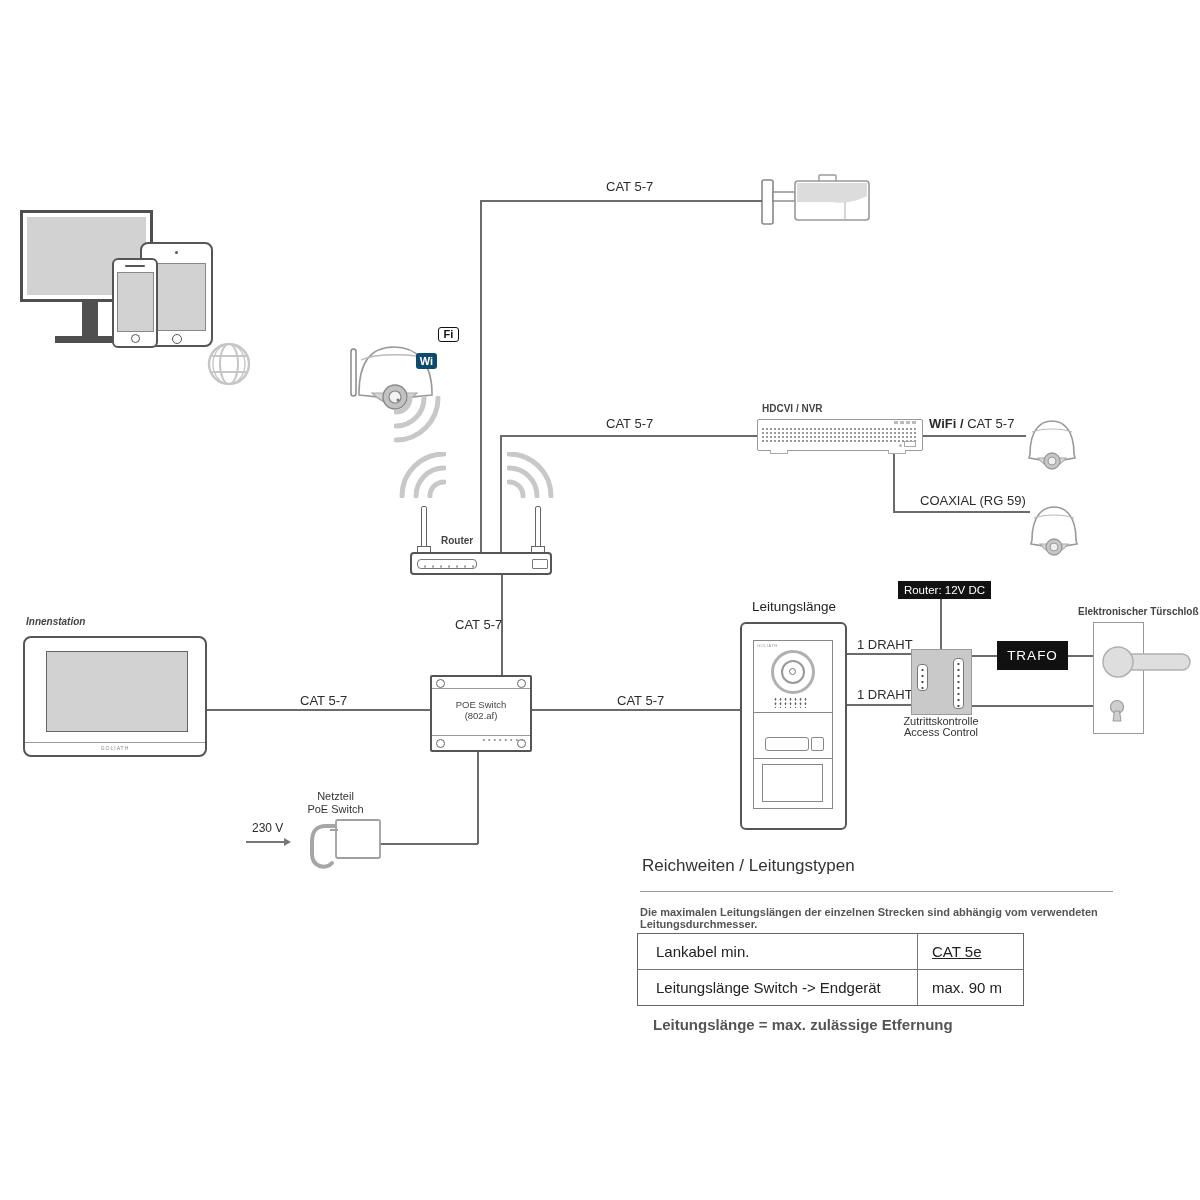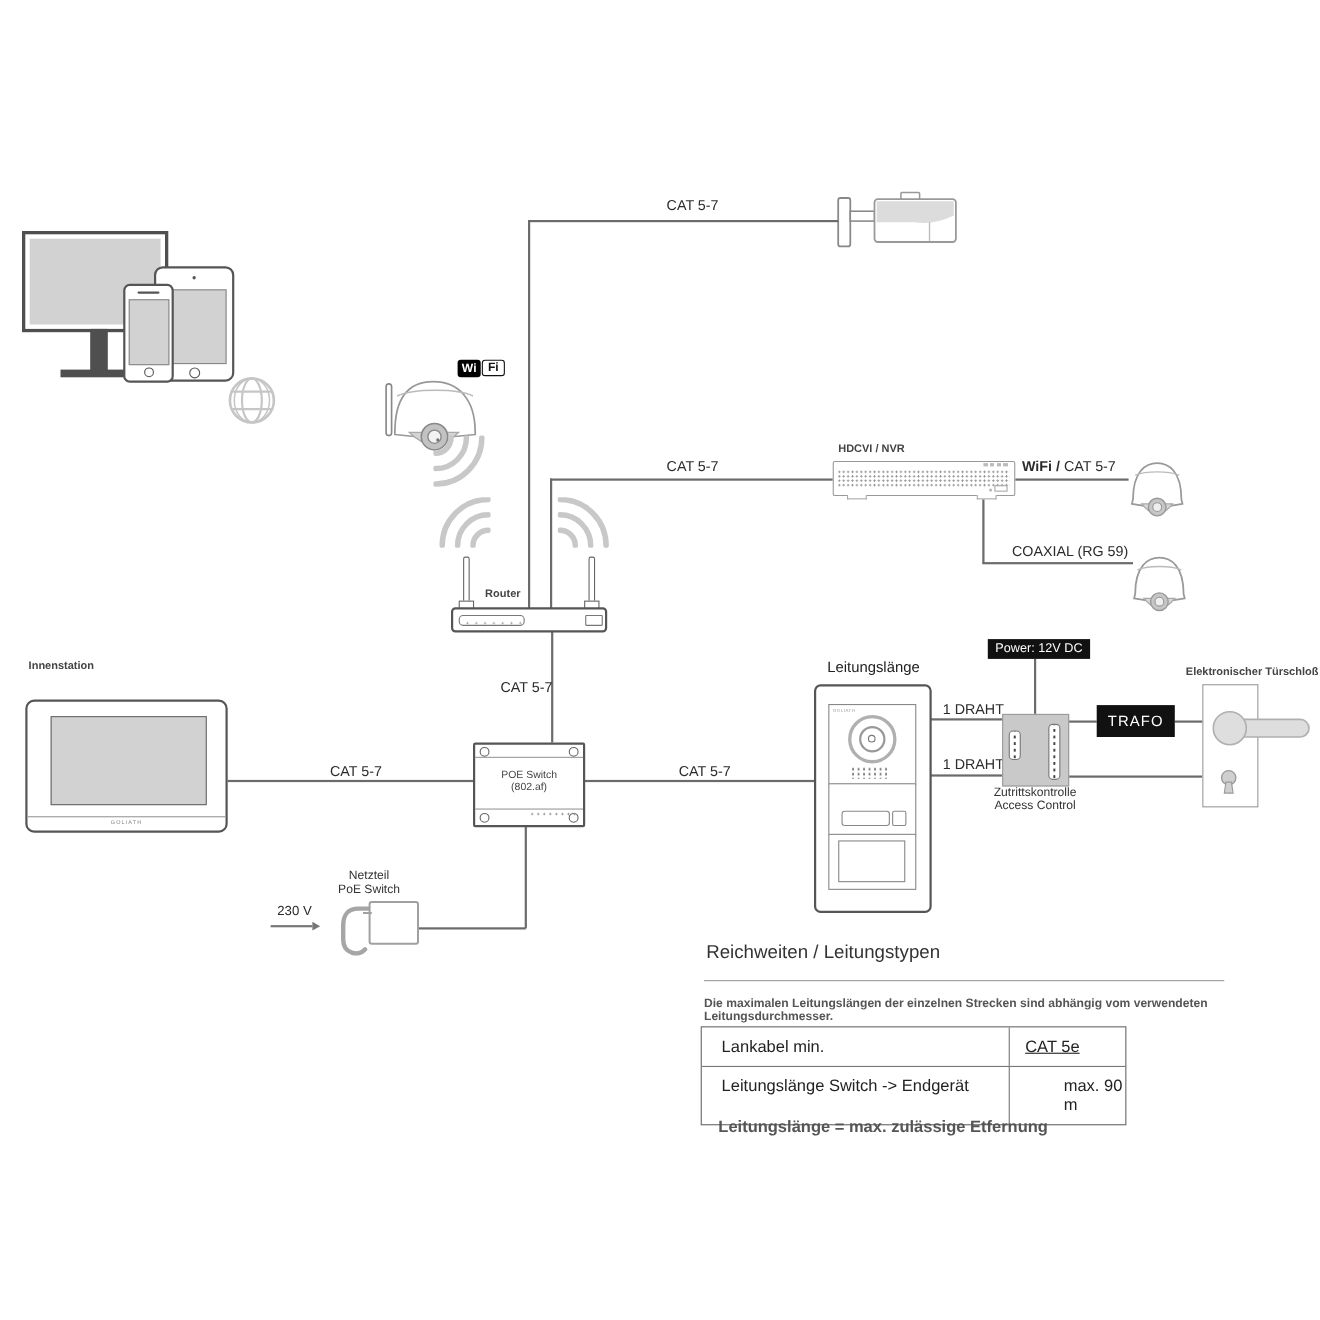--- a/index.html
+++ b/index.html
@@ -44,21 +44,21 @@
   <svg class="abs" style="left:344px;top:336px;" width="96" height="86" viewBox="0 0 96 86">
     <rect x="7" y="13" width="5" height="47" rx="2.5" fill="#fff" stroke="#888" stroke-width="1.5"></rect>
     <path d="M15,57 C15,22 30,11 50,11 C72,11 88,26 88,57 L88,59 Q50,64 15,59 Z" fill="#fff" stroke="#999" stroke-width="1.6"></path>
     <path d="M17,24 C32,17 72,17 86,24" fill="none" stroke="#bbb" stroke-width="1.3"></path>
     <path d="M28,57 Q51,80 73,57 Z" fill="#d4d4d4" stroke="#aaa" stroke-width="1.2"></path>
     <circle cx="51" cy="61" r="12" fill="#c2c2c2" stroke="#888" stroke-width="1.4"></circle>
     <circle cx="51" cy="61" r="6" fill="#f2f2f2" stroke="#888" stroke-width="1.2"></circle>
     <circle cx="54" cy="64" r="1.5" fill="#777"></circle>
   </svg>
   <div class="abs" style="left:416px;top:327px;display:flex;gap:1px;">
-    <span style="display:inline-block;width:21px;height:16px;background:#000000;color:#fff;font-size:11px;font-weight:700;text-align:center;line-height:16px;border-radius:3px;">Wi</span>
+    <span style="display:inline-block;width:21px;height:16px;background:#0c4a6e;color:#fff;font-size:11px;font-weight:700;text-align:center;line-height:16px;border-radius:3px;margin-top:26px;">Wi</span>
     <span style="display:inline-block;width:19px;height:13px;background:#fff;color:#111;font-size:11px;font-weight:700;text-align:center;line-height:13px;border:1.5px solid #111;border-radius:3px;">Fi</span>
   </div>
 
   <svg class="abs" style="left:394px;top:396px;" width="52" height="48" viewBox="0 0 52 48">
     <g fill="none" stroke="#c8c8c8" stroke-width="5" stroke-linecap="round">
       <path d="M16,2 A14,14 0 0 1 2,16"></path>
         <path d="M30,2 A28,28 0 0 1 2,30"></path>
         <path d="M44,2 A42,42 0 0 1 2,44"></path>
     </g>
   </svg>
@@ -146,21 +146,21 @@
     <circle cx="30" cy="47" r="4" fill="#eee" stroke="#999" stroke-width="1"></circle>
   </svg>
   <svg class="abs" style="left:1024px;top:500px;" width="60" height="58" viewBox="0 0 60 58">
     <path d="M8,40 C8,14 20,7 30,7 C40,7 52,14 52,40 L53,44 Q30,49 7,44 Z" fill="#fff" stroke="#999" stroke-width="1.6"></path>
     <path d="M10,18 C20,14 40,14 50,18" fill="none" stroke="#bbb" stroke-width="1.2"></path>
     <path d="M16,44 Q30,62 44,44 Z" fill="#d8d8d8" stroke="#aaa" stroke-width="1.2"></path>
     <circle cx="30" cy="47" r="8" fill="#c6c6c6" stroke="#999" stroke-width="1.3"></circle>
     <circle cx="30" cy="47" r="4" fill="#eee" stroke="#999" stroke-width="1"></circle>
   </svg>
 
-  <div class="lbl-sm" style="left:26px;top:600px;">Innenstation</div>
+  <div class="lbl-sm" style="left:26px;top:616px;font-style:italic;">Innenstation</div>
   <div class="abs" style="left:23px;top:636px;width:180px;height:117px;border:2px solid #555;border-radius:8px;background:#fff;">
     <div class="screen" style="position:absolute;left:21px;top:13px;width:140px;height:79px;border:1px solid #666;"></div>
     <div class="abs" style="left:0;right:0;top:104px;height:1px;background:#999;"></div>
     <div class="abs" style="left:0;right:0;top:107px;text-align:center;font-size:5px;letter-spacing:1px;color:#888;">GOLIATH</div>
   </div>
 
   <div class="abs" style="left:430px;top:675px;width:98px;height:73px;border:2px solid #555;border-radius:2px;background:#fff;">
     <div class="abs" style="left:0;right:0;top:11px;height:1px;background:#999;"></div>
     <div class="abs" style="left:0;right:0;top:58px;height:1px;background:#999;"></div>
     <div class="abs" style="left:4px;top:2px;width:7px;height:7px;border:1.3px solid #666;border-radius:50%;"></div>
@@ -199,21 +199,21 @@
     <div class="abs dotgrid" style="left:19px;top:56px;width:36px;height:11px;background-size:5px 4.5px;background-image:radial-gradient(circle,#666 0.9px,transparent 1.1px);"></div>
   </div>
   <div class="abs" style="left:753px;top:711.5px;width:78px;height:46px;border:1.5px solid #888;background:#fff;">
     <div class="abs" style="left:11px;top:24px;width:42px;height:12px;border:1.2px solid #888;border-radius:3px;"></div>
     <div class="abs" style="left:57px;top:24px;width:11px;height:12px;border:1.2px solid #888;border-radius:2px;"></div>
   </div>
   <div class="abs" style="left:753px;top:757.5px;width:78px;height:49px;border:1.5px solid #888;background:#fff;">
     <div class="abs" style="left:8px;top:5px;width:59px;height:36px;border:1.2px solid #888;"></div>
   </div>
 
-  <div class="abs" style="left:898px;top:581px;width:93px;height:18px;background:#111;color:#fff;font-size:11.5px;text-align:center;line-height:18px;">Power: 12V DC</div>
+  <div class="abs" style="left:898px;top:581px;width:93px;height:18px;background:#111;color:#fff;font-size:11.5px;text-align:center;line-height:18px;">Router: 12V DC</div>
 
   <div class="abs" style="left:911px;top:649px;width:59px;height:64px;background:#c9c9c9;border:1.5px solid #9a9a9a;">
     <div class="abs dotgrid" style="left:5px;top:14px;width:9px;height:25px;border:1.2px solid #777;border-radius:4px;background-color:#fff;background-size:9px 6px;background-position:center 2px;background-image:radial-gradient(circle,#444 1px,transparent 1.2px);"></div>
     <div class="abs dotgrid" style="left:41px;top:8px;width:9px;height:49px;border:1.2px solid #777;border-radius:4px;background-color:#fff;background-size:9px 6px;background-position:center 2px;background-image:radial-gradient(circle,#444 1px,transparent 1.2px);"></div>
   </div>
   <div class="abs" style="left:896px;top:716px;width:90px;text-align:center;font-size:11px;color:#333;line-height:11px;">
     <div>Zutrittskontrolle</div>
     <div>Access Control</div>
   </div>
 
@@ -232,20 +232,20 @@
 
   <div class="abs" style="left:642px;top:856px;font-size:17px;color:#333;">Reichweiten / Leitungstypen</div>
   <div class="abs" style="left:640px;top:891px;width:473px;height:1px;background:#999;"></div>
   <div class="abs" style="left:640px;top:906px;width:510px;font-size:11px;font-weight:600;color:#555;">Die maximalen Leitungslängen der einzelnen Strecken sind abhängig vom verwendeten Leitungsdurchmesser.</div>
 
   <div class="abs" style="left:637px;top:933px;width:385px;border:1.5px solid #666;font-size:15px;color:#222;">
     <div style="display:flex;border-bottom:1px solid #777;">
       <div style="width:280px;box-sizing:border-box;padding:9px 0 9px 18px;border-right:1px solid #777;">Lankabel min.</div>
       <div style="flex:1;padding:9px 0 9px 14px;text-decoration:underline;">CAT 5e</div>
     </div>
-    <div style="display:flex;gap:35px;">
+    <div style="display:flex;">
       <div style="width:280px;box-sizing:border-box;padding:9px 0 9px 18px;border-right:1px solid #777;">Leitungslänge Switch -&gt; Endgerät</div>
       <div style="flex:1;padding:9px 0 9px 14px;">max. 90 m</div>
     </div>
   </div>
   <div class="abs" style="left:653px;top:1016px;font-size:15px;font-weight:600;color:#555;">Leitungslänge = max. zulässige Etfernung</div>
 
 </div>
 
 </body></html>

